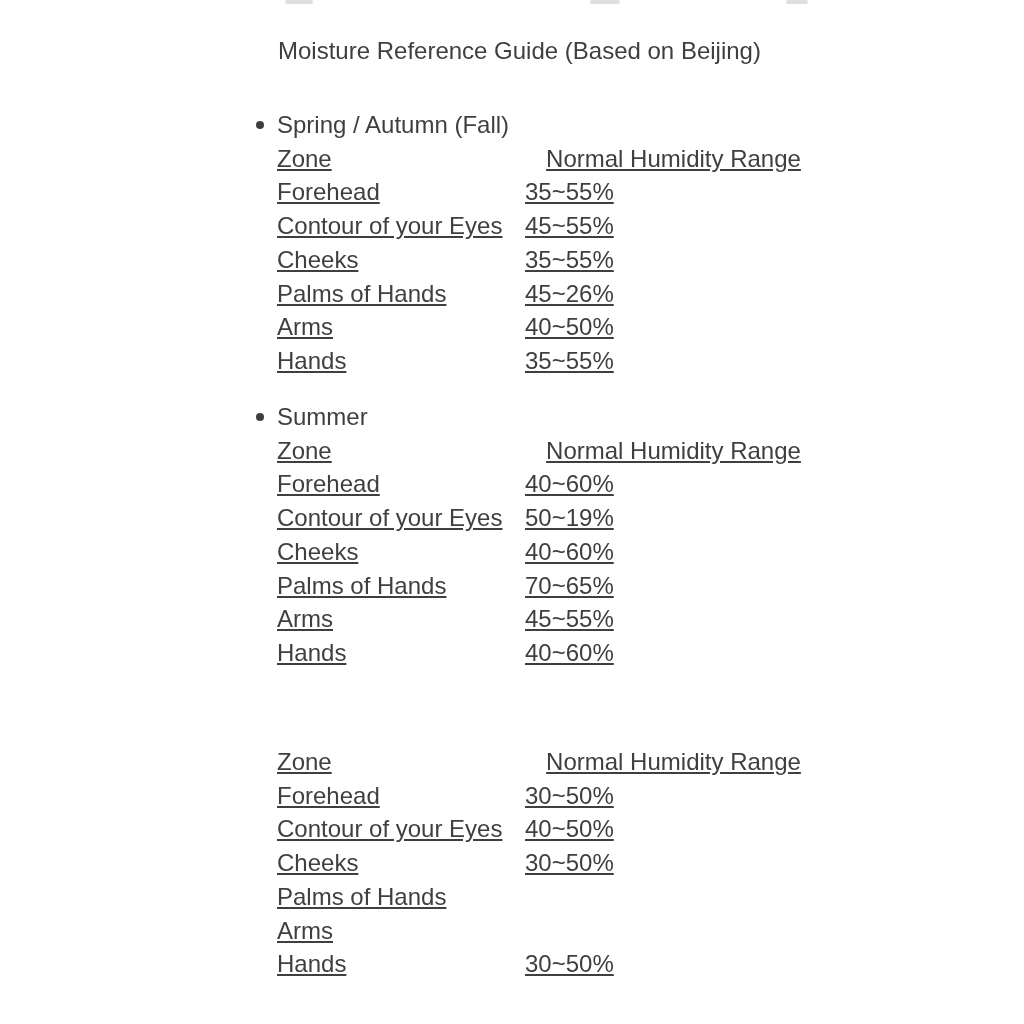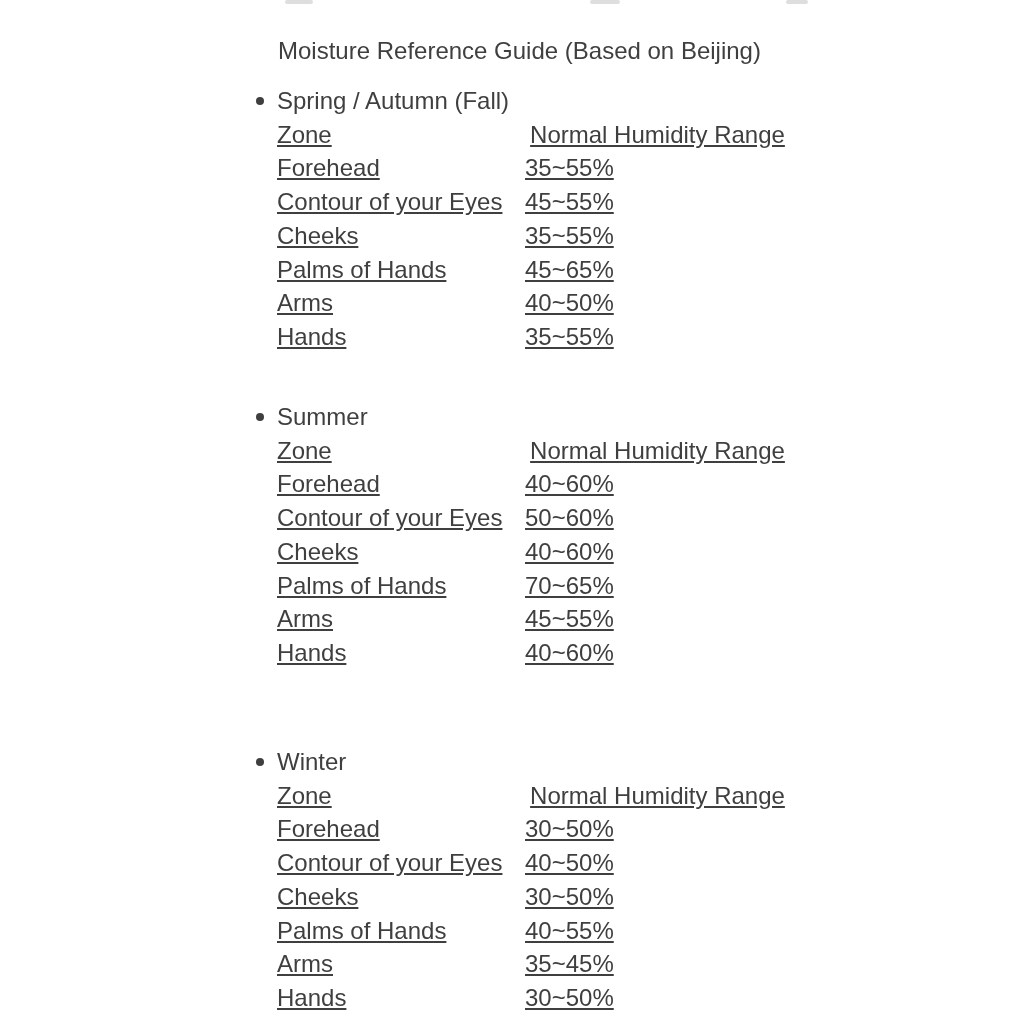--- a/index.html
+++ b/index.html
@@ -55,20 +55,21 @@
     width: 205px;
     padding-right: 60px;
     text-align: left;
     white-space: nowrap;
   }
   .cell-range-header {
     width: 265px;
     padding-right: 0;
     text-align: center;
     white-space: nowrap;
+    margin-left: 16px;
   }
   
   .top-artifact {
     position: absolute;
     top: 0;
     height: 4px;
     background: #cccccc;
     opacity: 0.65;
     border-radius: 2px;
   }
@@ -78,21 +79,21 @@
 </style>
 </head>
 <body>
 
 <div class="top-artifact ta-1"></div>
 <div class="top-artifact ta-2"></div>
 <div class="top-artifact ta-3"></div>
 
 <div class="page-title">Moisture Reference Guide (Based on Beijing)</div>
 
-<section class="season" style="top:84px">
+<section class="season" style="top:108px">
   <div class="season-heading">
     <span class="bullet"></span>
     <span>Spring / Autumn (Fall)</span>
   </div>
   <div class="trow">
     <div class="cell-zone">Zone</div>
     <div class="cell-range cell-range-header">Normal Humidity Range</div>
   </div>
   <div class="trow">
     <div class="cell-zone">Forehead</div>
@@ -101,21 +102,21 @@
   <div class="trow">
     <div class="cell-zone">Contour of your Eyes</div>
     <div class="cell-range">45~55%</div>
   </div>
   <div class="trow">
     <div class="cell-zone">Cheeks</div>
     <div class="cell-range">35~55%</div>
   </div>
   <div class="trow">
     <div class="cell-zone">Palms of Hands</div>
-    <div class="cell-range">45~65%</div>
+    <div class="cell-range">45~26%</div>
   </div>
   <div class="trow">
     <div class="cell-zone">Arms</div>
     <div class="cell-range">40~50%</div>
   </div>
   <div class="trow">
     <div class="cell-zone">Hands</div>
     <div class="cell-range">35~55%</div>
   </div>
 </section>
@@ -128,66 +129,60 @@
   <div class="trow">
     <div class="cell-zone">Zone</div>
     <div class="cell-range cell-range-header">Normal Humidity Range</div>
   </div>
   <div class="trow">
     <div class="cell-zone">Forehead</div>
     <div class="cell-range">40~60%</div>
   </div>
   <div class="trow">
     <div class="cell-zone">Contour of your Eyes</div>
-    <div class="cell-range">50~60%</div>
+    <div class="cell-range">50~19%</div>
   </div>
   <div class="trow">
     <div class="cell-zone">Cheeks</div>
     <div class="cell-range">40~60%</div>
   </div>
   <div class="trow">
     <div class="cell-zone">Palms of Hands</div>
     <div class="cell-range">70~65%</div>
   </div>
   <div class="trow">
     <div class="cell-zone">Arms</div>
     <div class="cell-range">45~55%</div>
   </div>
   <div class="trow">
     <div class="cell-zone">Hands</div>
     <div class="cell-range">40~60%</div>
   </div>
 </section>
 
 <section class="season" style="top:745px">
-  <div class="season-heading">
-    <span class="bullet"></span>
-    <span>Winter</span>
-  </div>
   <div class="trow">
     <div class="cell-zone">Zone</div>
     <div class="cell-range cell-range-header">Normal Humidity Range</div>
   </div>
   <div class="trow">
     <div class="cell-zone">Forehead</div>
     <div class="cell-range">30~50%</div>
   </div>
   <div class="trow">
     <div class="cell-zone">Contour of your Eyes</div>
     <div class="cell-range">40~50%</div>
   </div>
   <div class="trow">
     <div class="cell-zone">Cheeks</div>
     <div class="cell-range">30~50%</div>
   </div>
   <div class="trow">
     <div class="cell-zone">Palms of Hands</div>
-    <div class="cell-range">40~55%</div>
   </div>
   <div class="trow">
     <div class="cell-zone">Arms</div>
-    <div class="cell-range">35~45%</div>
   </div>
   <div class="trow">
     <div class="cell-zone">Hands</div>
     <div class="cell-range">30~50%</div>
   </div>
 </section>
 
 </body></html>

